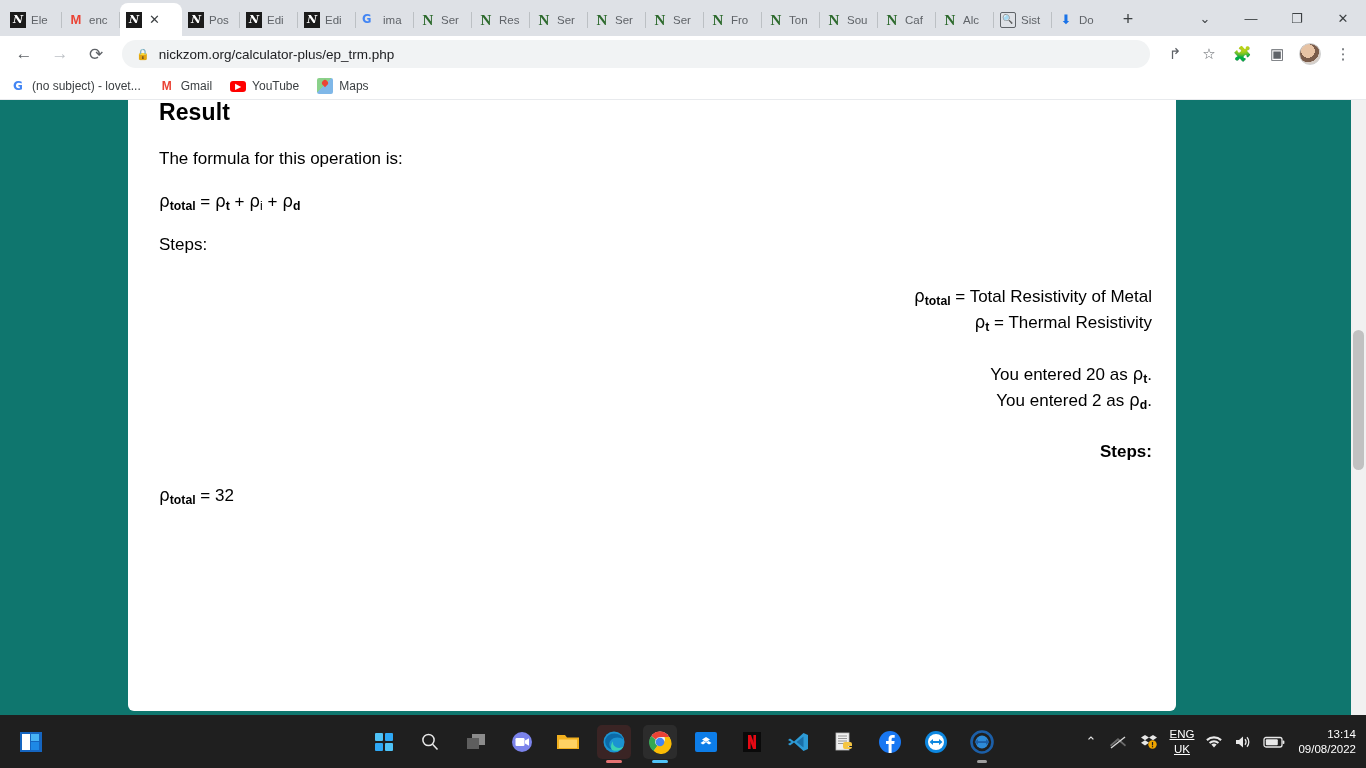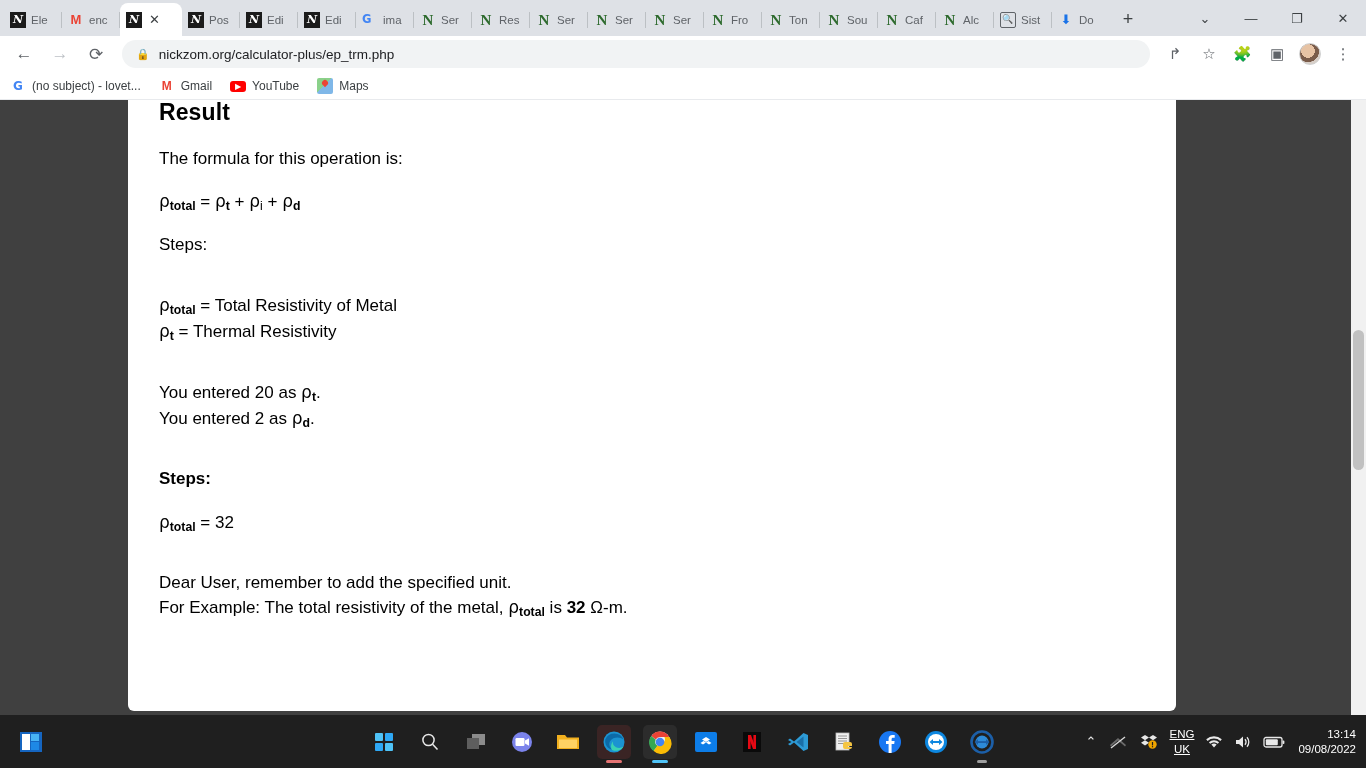--- a/index.html
+++ b/index.html
@@ -58,30 +58,30 @@
 
   .bookmarks { height: 28px; background: #ffffff; display: flex; align-items: center; padding: 0 10px; gap: 18px; border-bottom: 1px solid #e8eaed; }
   .bm { display: flex; align-items: center; gap: 6px; font-size: 12px; color: #3c4043; white-space: nowrap; }
   .bm-ico { width: 16px; height: 16px; flex: none; font-size: 12px; line-height: 16px; text-align: center; }
   .ico-google { color: #4285f4; font-weight: bold; font-family: "DejaVu Sans", sans-serif; }
   .ico-yt { background: #ff0000; border-radius: 3px; color: #fff; font-size: 8px; line-height: 11px; height: 11px; margin-top: 2px; }
   .ico-maps { background: linear-gradient(135deg,#8ad18a 0 45%,#7fb7e8 46% 100%); border-radius: 2px; position: relative; }
   .ico-maps:after { content: ""; position: absolute; left: 5px; top: 2px; width: 6px; height: 6px; border-radius: 50% 50% 50% 0; transform: rotate(-45deg); background: #ea4335; }
 
   
-  .viewport { position: relative; height: 615px; background: #404040; overflow: hidden; }
+  .viewport { position: relative; height: 615px; background: #0f766e; overflow: hidden; }
   .card {
     position: absolute; left: 128px; top: 0; width: 1048px; height: 611px;
     background: #ffffff; border-radius: 0 0 6px 6px;
     padding: 0 0 0 7px;
   }
   .content { padding: 0 24px; color: #000000; font-size: 17px; line-height: 1.43; }
   .content h2 { font-size: 23px; font-weight: bold; margin-top: -4px; letter-spacing: .1px; }
   .p { margin-top: 18px; }
-  .blk { margin-top: 35px; }
+  .blk { margin-top: 26px; text-align: right; }
   sub { font-size: 0.72em; font-weight: bold; vertical-align: -0.22em; }
   sub.thin { font-weight: normal; }
   .rho { font-family: "DejaVu Sans", sans-serif; }
   b { font-weight: bold; }
 
   .scrollbar { position: absolute; right: 0; top: 0; width: 15px; height: 615px; background: #f1f1f1; }
   .scroll-thumb { position: absolute; left: 2px; top: 230px; width: 11px; height: 140px; background: #c1c1c1; border-radius: 6px; }
 
   
   .taskbar {
@@ -303,26 +303,20 @@
           </div>
         </div>
 
         <p class="blk"><b>Steps:</b></p>
 
 
         <p class="p">
           <span class="rho">ρ</span><sub>total</sub><span> = 32</span>
         </p>
 
-        <div class="blk">
-          <div>Dear User, remember to add the specified unit.</div>
-          <div>
-            <span>For Example: The total resistivity of the metal, </span><span class="rho">ρ</span><sub>total</sub><span> is </span><b>32</b><span> Ω-m.</span>
-          </div>
-        </div>
 
       </div>
     </div>
 
     <div class="scrollbar">
       <div class="scroll-thumb"></div>
     </div>
   </div>
 </div>
 

